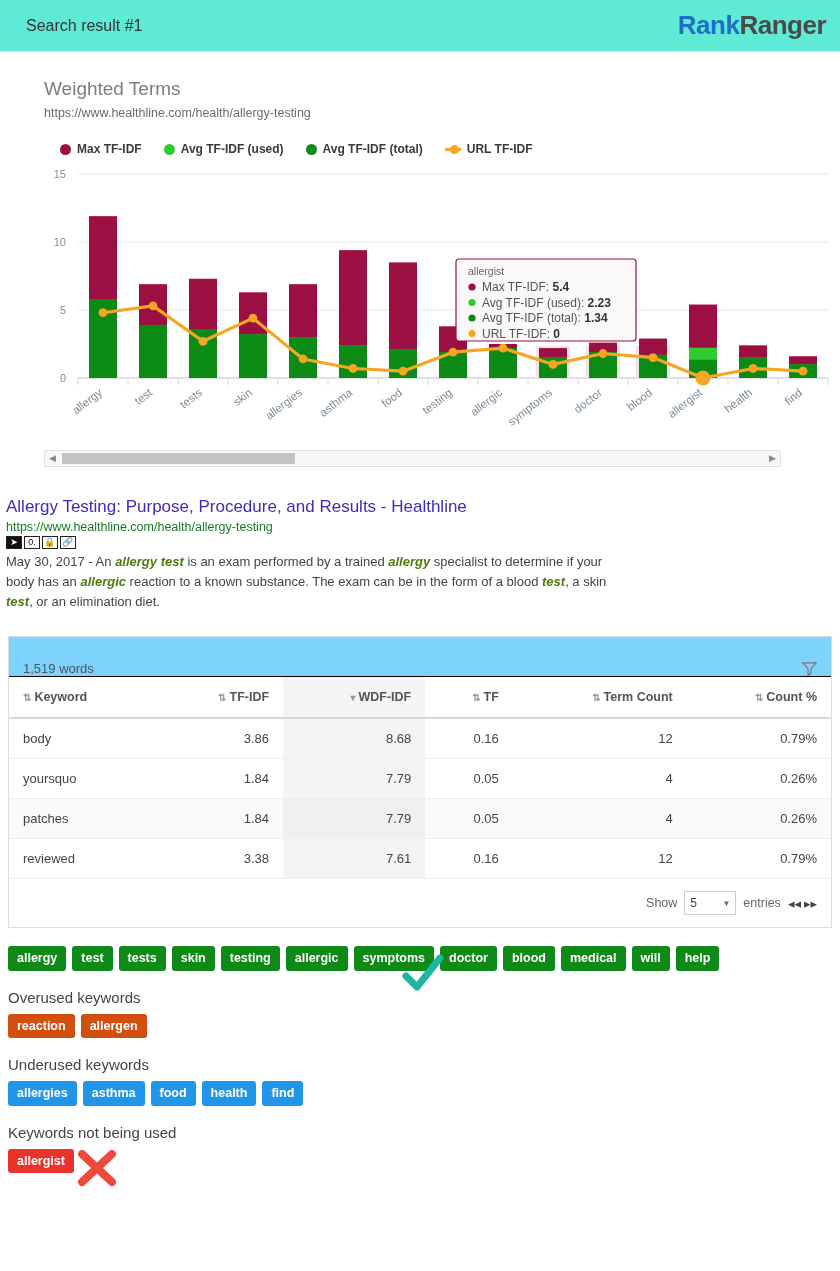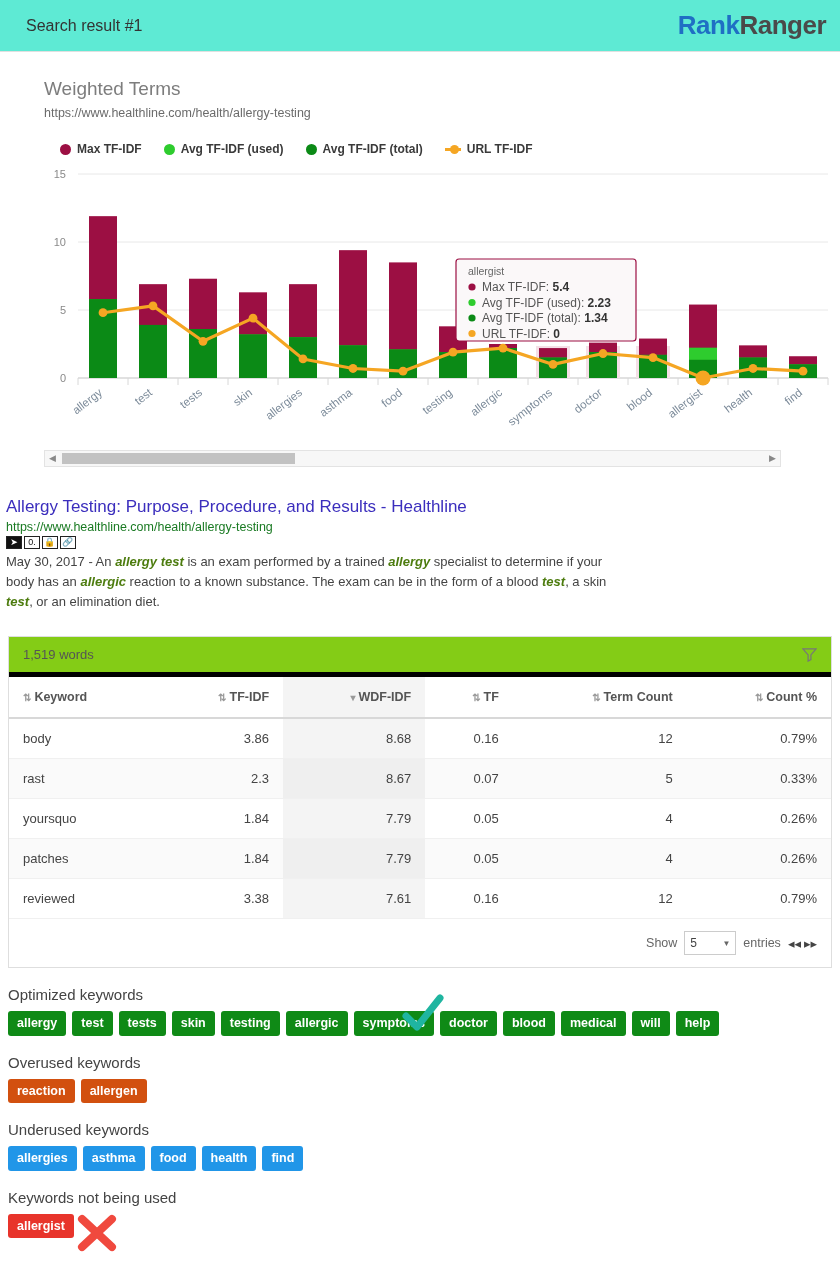--- a/index.html
+++ b/index.html
@@ -106,22 +106,22 @@
   }
   .result-snippet b { font-style: italic; font-weight: bold; color:#4d7c0f; }
 
   
   .tablepanel {
     margin: 24px 8px 0 8px;
     border: 1px solid #dedede;
     background: #fff;
   }
   .tp-head {
-    height: 40px; display:flex; align-items:center; justify-content:space-between;
-    padding: 0 14px; background:#84cc16; border-bottom:5px solid #000000;
+    height: 40px; display:flex; align-items:flex-end; justify-content:space-between;
+    padding: 0 14px; background:#7dd3fc; border-bottom:1px solid #000000;
   }
   .tp-count { font-size: 13px; color:#555; }
   .funnel { width:15px; height:15px; cursor:pointer; }
   table.kwtable { width:100%; border-collapse: collapse; }
   table.kwtable th {
     font-size: 12.5px; color:#555; font-weight:bold; padding: 13px 14px;
     border-bottom: 2px solid #d8d8d8; background:#fff; white-space:nowrap;
   }
   table.kwtable th.num, table.kwtable td.num { text-align: right; }
   table.kwtable th.lft { text-align:left; }
@@ -360,28 +360,20 @@
     </thead>
     <tbody id="tbody">
         <tr class="">
           <td class="lft">body</td>
           <td class="num">3.86</td>
           <td class="num hl">8.68</td>
           <td class="num">0.16</td>
           <td class="num">12</td>
           <td class="num">0.79%</td>
         </tr>
-        <tr class="alt">
-          <td class="lft">rast</td>
-          <td class="num">2.3</td>
-          <td class="num hl">8.67</td>
-          <td class="num">0.07</td>
-          <td class="num">5</td>
-          <td class="num">0.33%</td>
-        </tr>
         <tr class="">
           <td class="lft">yoursquo</td>
           <td class="num">1.84</td>
           <td class="num hl">7.79</td>
           <td class="num">0.05</td>
           <td class="num">4</td>
           <td class="num">0.26%</td>
         </tr>
         <tr class="alt">
           <td class="lft">patches</td>
@@ -411,21 +403,20 @@
     <span>entries</span>
     <div class="pager">
       <span>◂◂</span>
       <span>▸▸</span>
     </div>
   </div>
 </div>
 
 <div id="kwgroups">
     <div class="kwsection">
-      <h3>Optimized keywords</h3>
       <div class="kwrow">
         <span class="chip green">allergy</span>
         <span class="chip green">test</span>
         <span class="chip green">tests</span>
         <span class="chip green">skin</span>
         <span class="chip green">testing</span>
         <span class="chip green">allergic</span>
         <span class="chip green">symptoms</span>
         <span class="chip green">doctor</span>
         <span class="chip green">blood</span>

